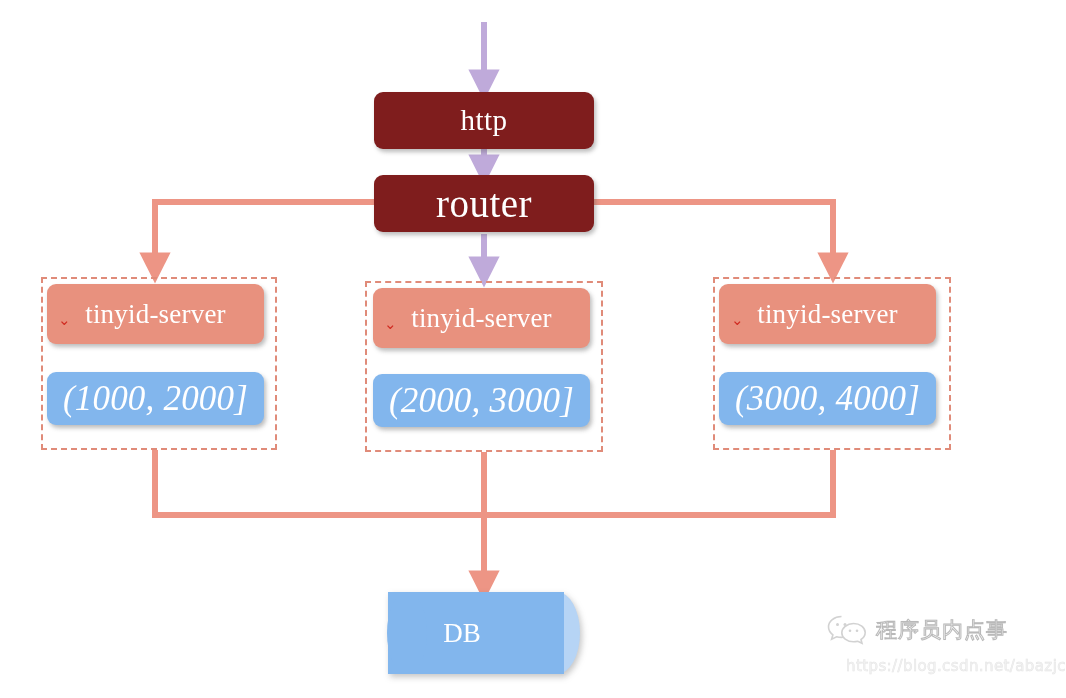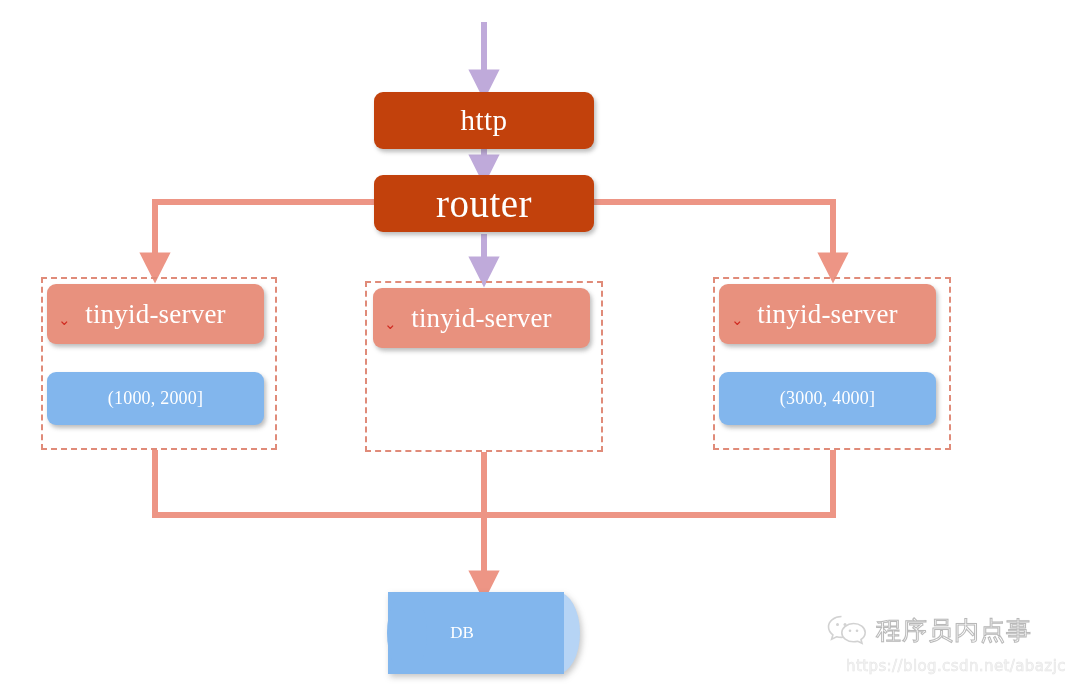--- a/index.html
+++ b/index.html
@@ -31,28 +31,28 @@
     position: absolute;
     border-radius: 9px;
     display: flex;
     align-items: center;
     justify-content: center;
     color: #ffffff;
     text-align: center;
     box-shadow: 2px 3px 4px rgba(90,90,90,0.40);
     box-sizing: border-box;
   }
-  .node-purple { background: #c2410c; }
+  .node-purple { background: #7f1d1d; }
   .node-salmon { background: #e8917e; }
   .node-blue   { background: #82b6ed; }
 
   .label-http   { font-size: 29px; letter-spacing: 0.5px; }
   .label-router { font-size: 39px; letter-spacing: 0.5px; }
   .label-server { font-size: 27px; letter-spacing: 0.2px; }
-  .label-range  { font-size: 18px; letter-spacing: 0.2px; }
+  .label-range  { font-size: 35px; letter-spacing: 0.2px; font-style: italic; }
 
   .group-dashed {
     position: absolute;
     border: 2px dashed #e08b79;
     box-sizing: border-box;
     background: transparent;
   }
   .mark-check {
     position: absolute;
     color: #d02a20;
@@ -97,38 +97,38 @@
   }
   .db-label {
     position: absolute;
     left: 0; top: 0;
     width: 148px;
     height: 82px;
     display: flex;
     align-items: center;
     justify-content: center;
     color: #ffffff;
-    font-size: 17px;
+    font-size: 27px;
   }
   
   .watermark {
     position: absolute;
     left: 826px;
     top: 612px;
     width: 236px;
     height: 78px;
   }
   .wm-row {
     display: flex;
     align-items: center;
     gap: 8px;
   }
   .wm-logo { width: 42px; height: 36px; }
   .wm-text {
-    font-size: 25px;
+    font-size: 21px;
     color: #ffffff;
     -webkit-text-stroke: 1px #b9b9b9;
     text-shadow: 0 0 1px #c9c9c9;
     font-family: "DejaVu Sans", sans-serif;
     letter-spacing: 1px;
     white-space: nowrap;
   }
   .wm-url {
     margin-top: 9px;
     margin-left: 20px;
@@ -187,20 +187,23 @@
   <span class="mark-check" style="left:58px; top:313px;">⌄</span>
   <div class="node-box node-blue label-range" style="left:47px; top:372px; width:217px; height:53px;">
     <span>(1000, 2000]</span>
   </div>
 
   <div class="group-dashed" style="left:365px; top:281px; width:238px; height:171px;"></div>
   <div class="node-box node-salmon label-server" style="left:373px; top:288px; width:217px; height:60px;">
     <span>tinyid-server</span>
   </div>
   <span class="mark-check" style="left:384px; top:317px;">⌄</span>
+  <div class="node-box node-blue label-range" style="left:373px; top:374px; width:217px; height:53px;">
+    <span>(2000, 3000]</span>
+  </div>
 
   <div class="group-dashed" style="left:713px; top:277px; width:238px; height:173px;"></div>
   <div class="node-box node-salmon label-server" style="left:719px; top:284px; width:217px; height:60px;">
     <span>tinyid-server</span>
   </div>
   <span class="mark-check" style="left:731px; top:313px;">⌄</span>
   <div class="node-box node-blue label-range" style="left:719px; top:372px; width:217px; height:53px;text-align:center;">
     <span>(3000, 4000]</span>
   </div>
 

